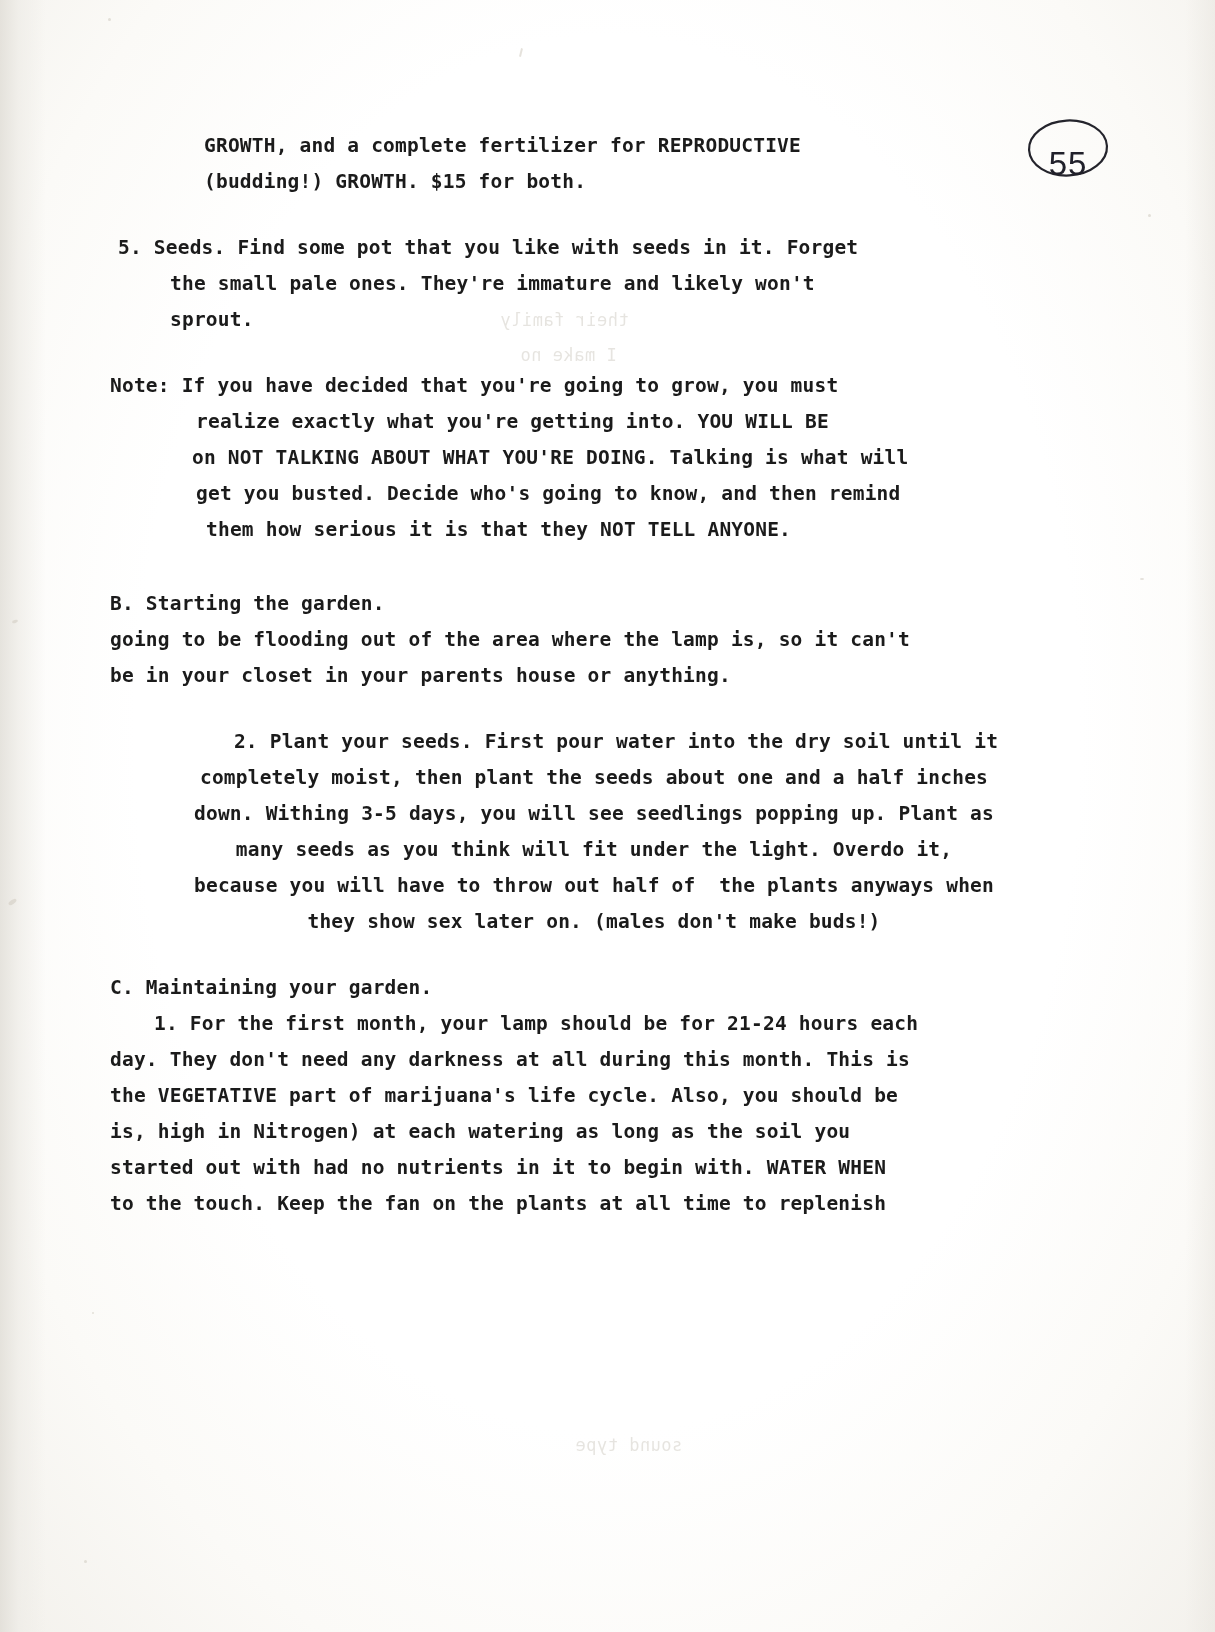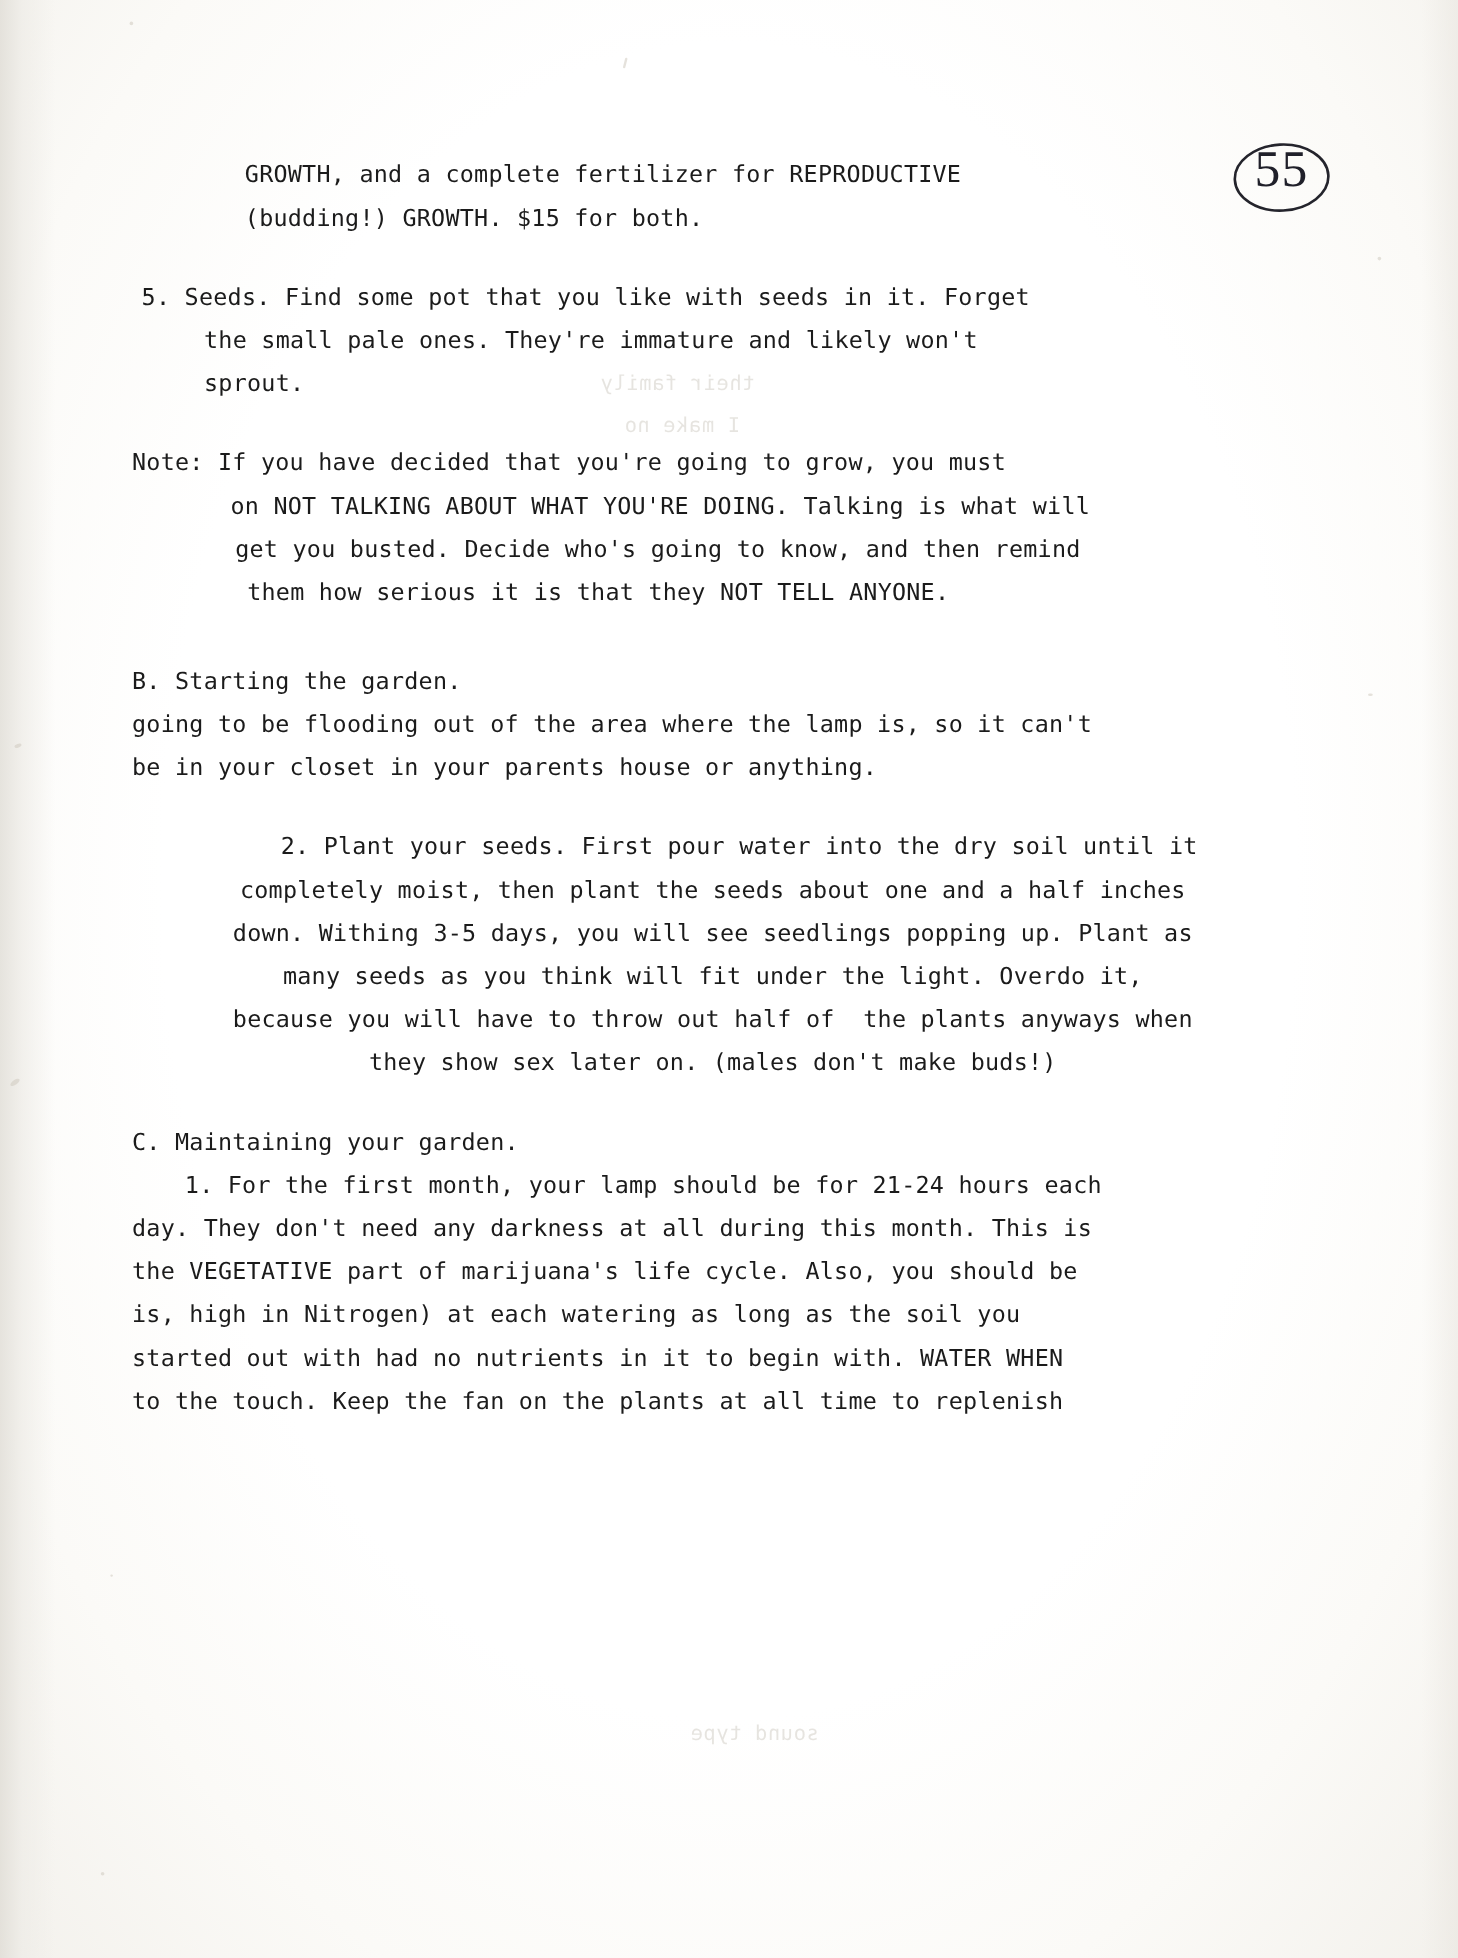--- a/index.html
+++ b/index.html
@@ -65,41 +65,41 @@
     position: absolute;
     left: 118px;
     top: 128px;
     width: 960px;
     color: #1b1b1b;
     font-size: 19.5px;
     line-height: 36px;
     letter-spacing: 0.2px;
   }
 
-  .line { white-space: pre; }
+  .line { white-space: pre; font-weight: bold; }
 
   .blk { margin: 0; }
   .gap-md { height: 30px; }
   .gap-lg { height: 38px; }
 
   
   .page-num {
     position: absolute;
     right: 104px;
     top: 117px;
     width: 86px;
     height: 64px;
   }
   .page-num svg { display: block; }
   .page-num .pn-text {
     position: absolute;
-    left: 0; right: 0; top: 0;
+    left: 0; right: 0; top: 28px;
     text-align: center;
-    font-family: Liberation Serif, serif;
-    font-size: 43px;
+    font-family: Liberation Sans, sans-serif;
+    font-size: 33px;
     color: #20202a;
     letter-spacing: 1px;
   }
   .hang-2 { padding-left: 86px; }
 </style>
 </head>
 <body>
 
 <div class="page">
 
@@ -135,20 +135,21 @@
     <div class="blk" style="padding-left:52px;">
       <div class="line" style="margin-left:-52px;">5. Seeds. Find some pot that you like with seeds in it. Forget</div>
       <div class="line">the small pale ones. They're immature and likely won't</div>
       <div class="line">sprout.</div>
     </div>
 
     <div class="gap-md"></div>
 
     <div class="blk" style="padding-left:86px; margin-left:-8px;">
       <div class="line" style="margin-left:-86px;">Note: If you have decided that you're going to grow, you must</div>
+      <div class="line">realize exactly what you're getting into. YOU WILL BE</div>
       <div class="line" style="margin-left:-4px;">on NOT TALKING ABOUT WHAT YOU'RE DOING. Talking is what will</div>
       <div class="line">get you busted. Decide who's going to know, and then remind</div>
       <div class="line" style="margin-left:10px;">them how serious it is that they NOT TELL ANYONE.</div>
     </div>
 
     <div class="gap-lg"></div>
 
     <div class="blk" style="margin-left:-8px;">
       <div class="line">B. Starting the garden.</div>
       <div class="line">going to be flooding out of the area where the lamp is, so it can't</div>

